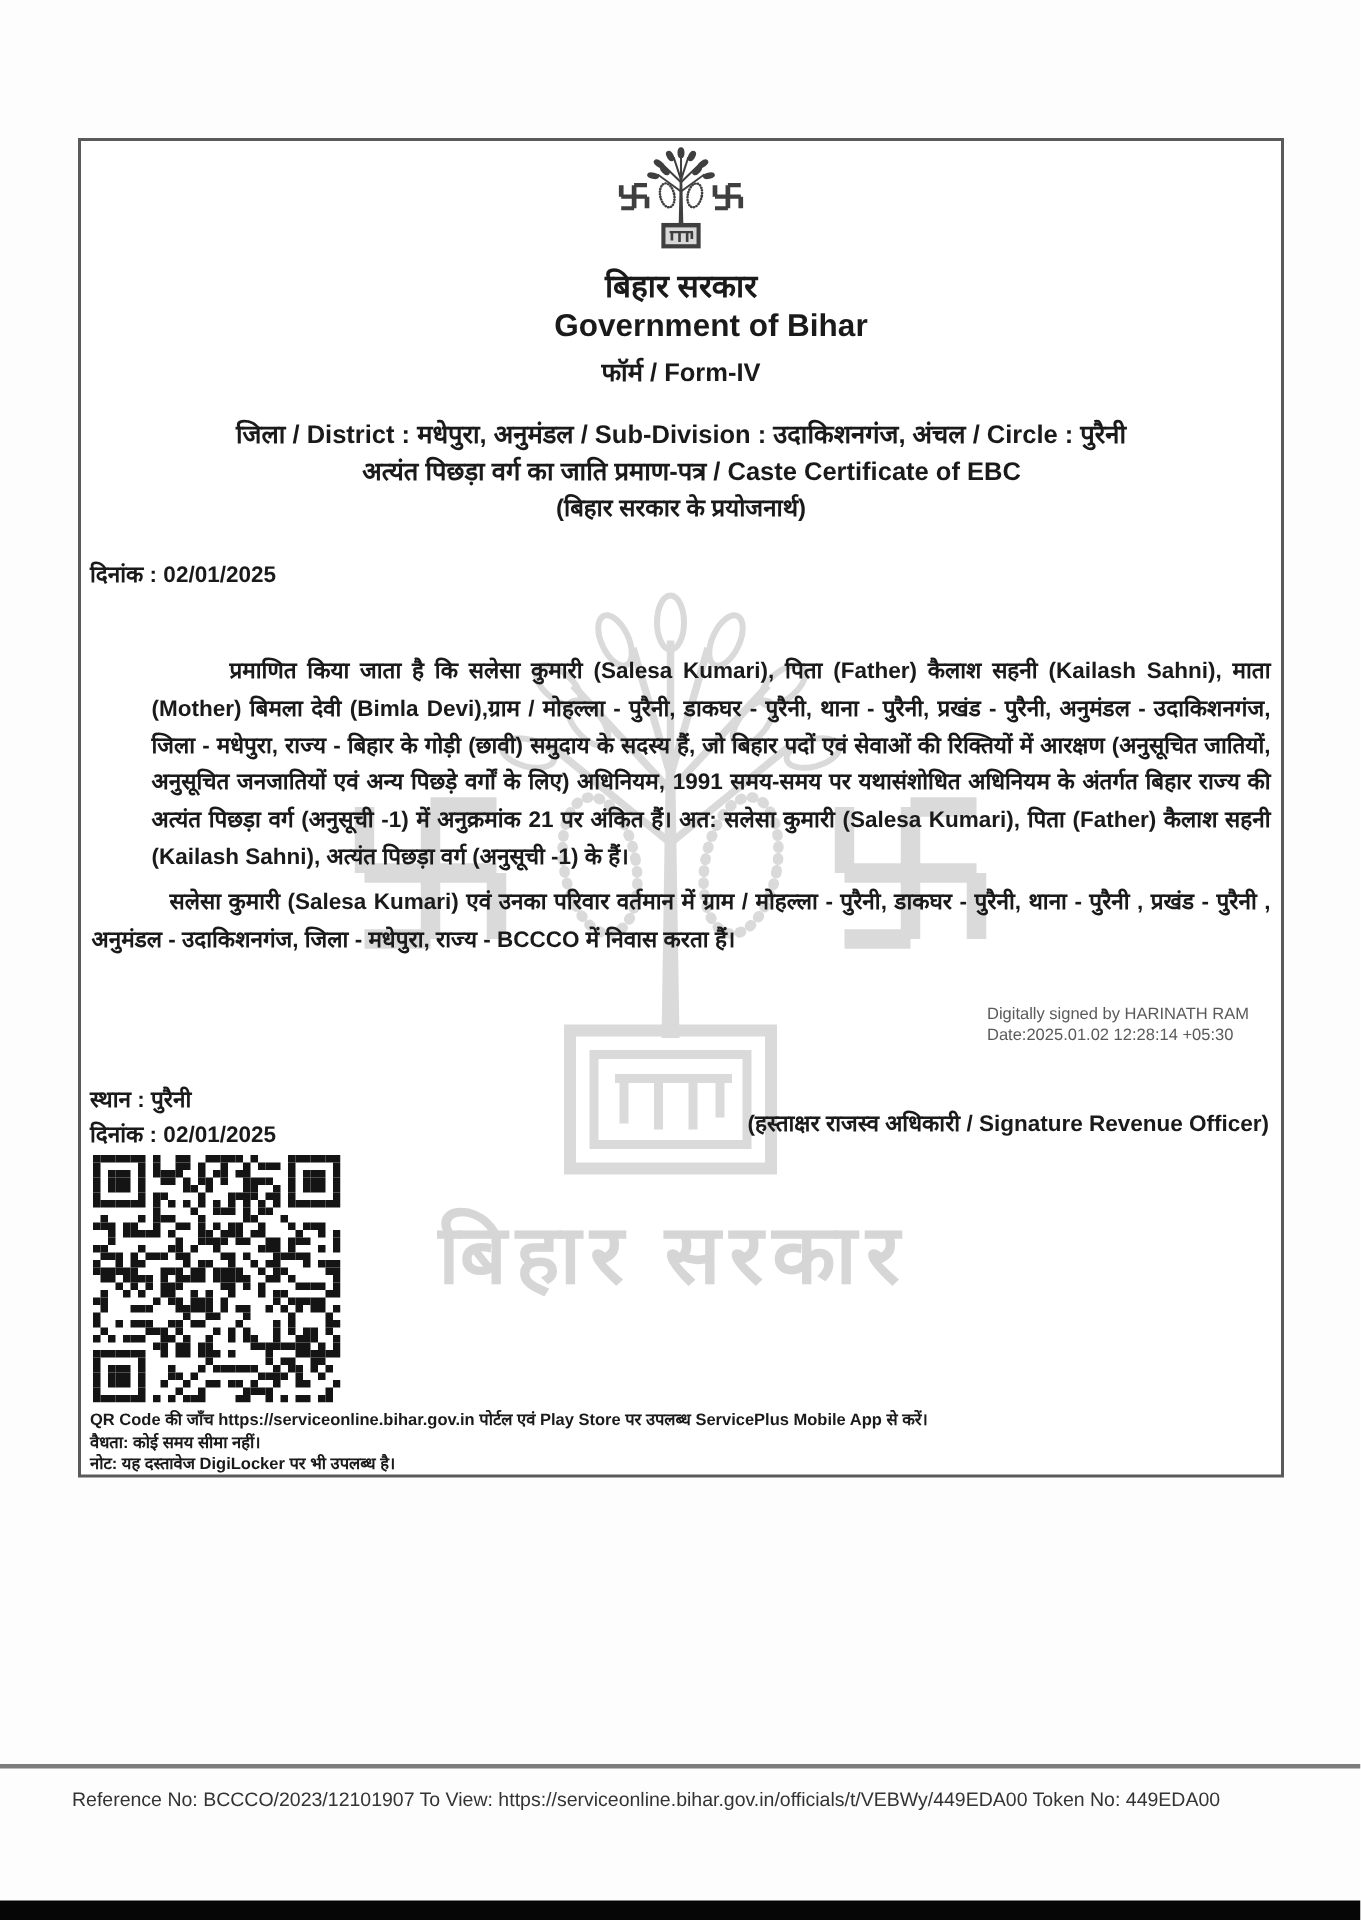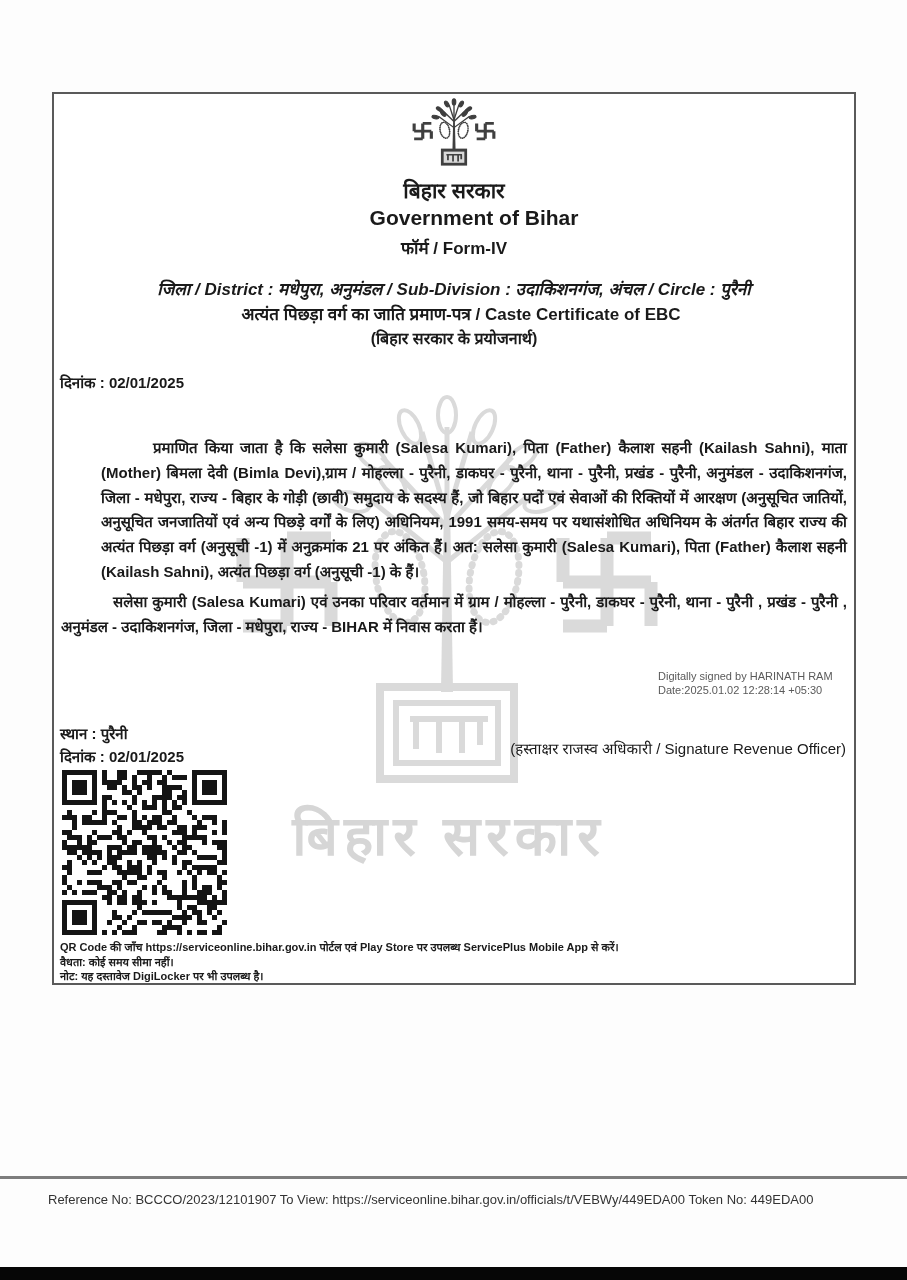--- a/index.html
+++ b/index.html
@@ -16,38 +16,38 @@
   .watermark-text { position:absolute; left:395px; top:702px; transform:translateX(-50%);
     z-index:0; font-size:55px; font-weight:700; letter-spacing:6px; color:#d6d6d6;
     white-space:nowrap; pointer-events:none; }
 
   
   .emblem { position:absolute; left:50%; top:3px; transform:translateX(-50%); z-index:1; }
   .center-line { position:absolute; left:0; right:0; text-align:center; z-index:1; font-weight:700; }
   .org-hi   { top:82px;  font-size:21px; }
   .org-en   { top:112px; font-size:21px;margin-left:40px; }
   .form     { top:142px; font-size:17px; }
-  .district { top:183px; font-size:17px;font-style:italic; }
+  .district { top:183px; font-size:17px; }
   .titleln  { top:208px; font-size:17px;padding-left:14px; }
   .purpose  { top:233px; font-size:16px; }
 
   .cert-row { position:absolute; left:6px; right:6px; top:278px; display:flex;
     justify-content:space-between; font-size:15px; font-weight:700; z-index:1; }
 
   .para { position:absolute; left:7px; right:7px; font-size:15px; font-weight:700;
     line-height:24.8px; text-align:justify; text-indent:52px; z-index:1; }
   .para1 { top:342px;margin-left:40px; }
   .para2 { top:496px; }
 
   .digsig { position:absolute; left:604px; top:575px; font-size:11px; line-height:14px;
     color:#5a5a5a; z-index:1; }
 
   .place-block { position:absolute; left:6px; top:628px; font-size:15px; font-weight:700;
     line-height:23px; z-index:1; }
-  .sig-label { position:absolute; right:8px; top:644px; font-size:15px; font-weight:400; z-index:1;text-align:center; }
+  .sig-label { position:absolute; right:8px; top:644px; font-size:15px; font-weight:700; z-index:1;text-align:center; }
 
   .qr { position:absolute; left:8px; top:676px; width:165px; height:165px; z-index:1; }
 
   .notes { position:absolute; left:6px; top:846px; font-size:11px; font-weight:700;
     line-height:14.5px; z-index:1; }
 
   
   .divider { position:absolute; left:0; right:0; top:1176px; height:3px; background:#7d7d7d; }
   .reference { position:absolute; left:48px; top:1192px; font-size:13px; color:#333333;
     font-weight:400; }
@@ -152,21 +152,21 @@
     <div class="center-line form">फॉर्म / Form-IV</div>
     <div class="center-line district">जिला / District : मधेपुरा, अनुमंडल / Sub-Division : उदाकिशनगंज, अंचल / Circle : पुरैनी</div>
     <div class="center-line titleln">अत्यंत पिछड़ा वर्ग का जाति प्रमाण-पत्र / Caste Certificate of EBC</div>
     <div class="center-line purpose">(बिहार सरकार के प्रयोजनार्थ)</div>
 
     <div class="cert-row">
       <span>दिनांक : 02/01/2025</span>
     </div>
 
     <div class="para para1">प्रमाणित किया जाता है कि सलेसा कुमारी (Salesa Kumari), पिता (Father) कैलाश सहनी (Kailash Sahni), माता (Mother) बिमला देवी (Bimla Devi),ग्राम / मोहल्ला - पुरैनी, डाकघर - पुरैनी, थाना - पुरैनी, प्रखंड - पुरैनी, अनुमंडल - उदाकिशनगंज, जिला - मधेपुरा, राज्य - बिहार के गोड़ी (छावी) समुदाय के सदस्य हैं, जो बिहार पदों एवं सेवाओं की रिक्तियों में आरक्षण (अनुसूचित जातियों, अनुसूचित जनजातियों एवं अन्य पिछड़े वर्गों के लिए) अधिनियम, 1991 समय-समय पर यथासंशोधित अधिनियम के अंतर्गत बिहार राज्य की अत्यंत पिछड़ा वर्ग (अनुसूची -1) में अनुक्रमांक 21 पर अंकित हैं। अत: सलेसा कुमारी (Salesa Kumari), पिता (Father) कैलाश सहनी (Kailash Sahni), अत्यंत पिछड़ा वर्ग (अनुसूची -1) के हैं।</div>
-    <div class="para para2">सलेसा कुमारी (Salesa Kumari) एवं उनका परिवार वर्तमान में ग्राम / मोहल्ला - पुरैनी, डाकघर - पुरैनी, थाना - पुरैनी , प्रखंड - पुरैनी , अनुमंडल - उदाकिशनगंज, जिला - मधेपुरा, राज्य - BIHAR में निवास करता हैं।</div>
+    <div class="para para2">सलेसा कुमारी (Salesa Kumari) एवं उनका परिवार वर्तमान में ग्राम / मोहल्ला - पुरैनी, डाकघर - पुरैनी, थाना - पुरैनी , प्रखंड - पुरैनी , अनुमंडल - उदाकिशनगंज, जिला - मधेपुरा, राज्य - BCCCO में निवास करता हैं।</div>
 
     <div class="digsig">
       <div>Digitally signed by HARINATH RAM</div>
       <div>Date:2025.01.02 12:28:14 +05:30</div>
     </div>
 
     <div class="place-block">
       <div>स्थान : पुरैनी</div>
       <div>दिनांक : 02/01/2025</div>
     </div>

